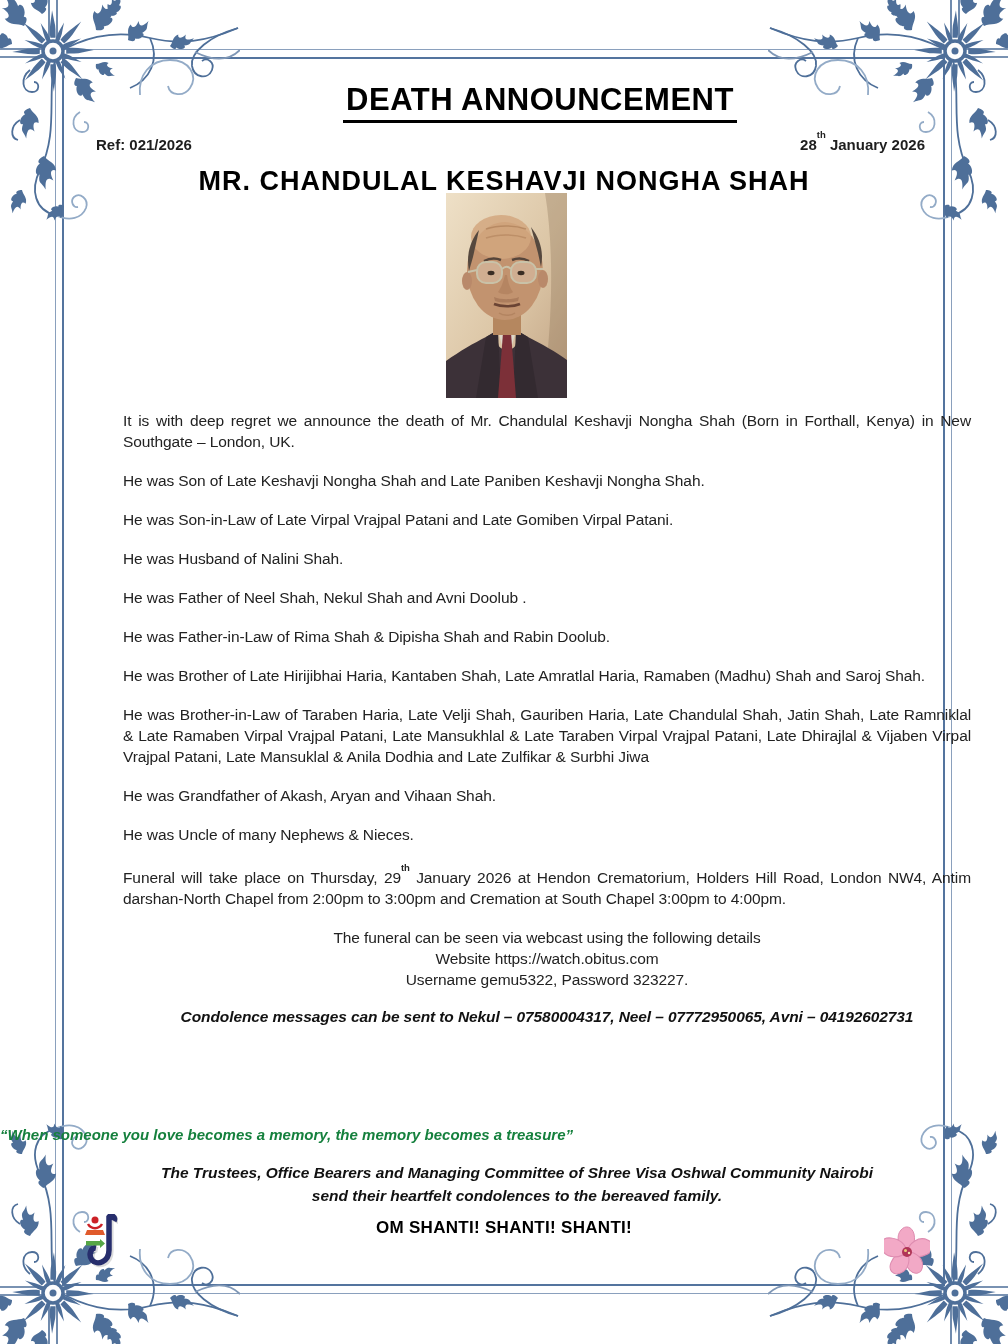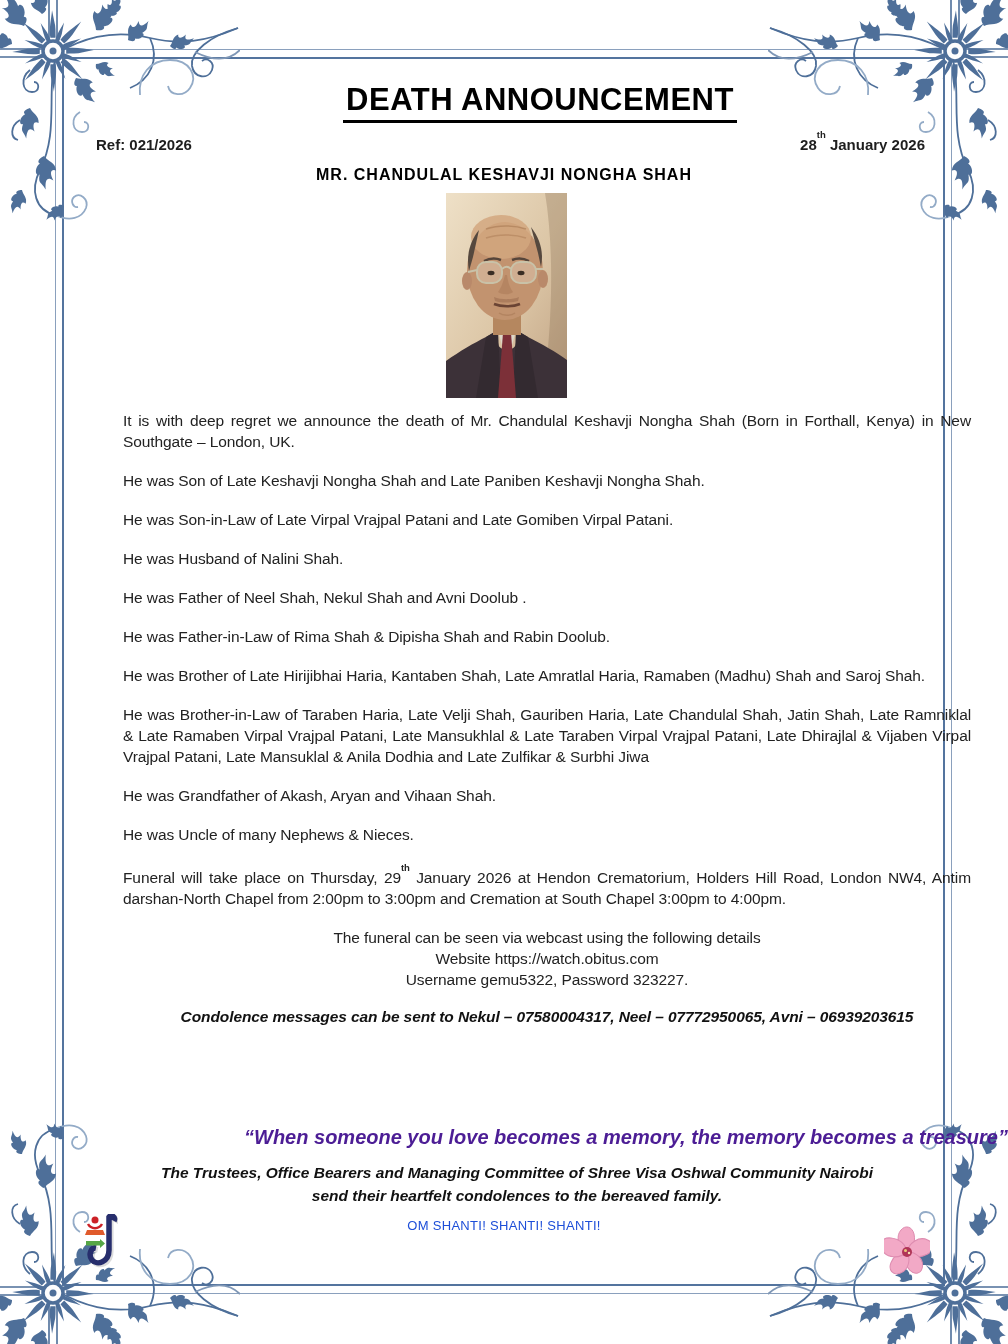--- a/index.html
+++ b/index.html
@@ -27,48 +27,48 @@
   .title-wrap { position:absolute; top:82px; left:0; width:100%; text-align:center; z-index:2;margin-left:36px; }
   .title {
     display:inline-block; font-size:31px; font-weight:bold; letter-spacing:0.5px;
     color:#000; border-bottom:3.5px solid #000; padding:0 3px 2px 3px;
   }
   .ref { position:absolute; left:96px; top:136px; font-size:15px; font-weight:bold; z-index:2; }
   .date { position:absolute; right:83px; top:135px; font-size:15px; font-weight:bold; z-index:2; }
   sup.th { font-size:9.5px; font-weight:bold; position:relative; top:-6px; }
   .deceased-name {
     position:absolute; top:166px; left:0; width:100%; text-align:center;
-    font-size:16px; font-weight:bold; letter-spacing:1px; color:#000; z-index:2;
+    font-size:27px; font-weight:bold; letter-spacing:1px; color:#000; z-index:2;
   }
   
   .photo { position:absolute; left:446px; top:193px; width:121px; height:205px; z-index:2; }
   
   .bodytext {
     position:absolute; left:79px; top:410px; width:848px; z-index:2;
     font-size:15.5px; line-height:21px; letter-spacing:-0.1px; color:#222;margin-left:44px;
   }
   .bodytext p { text-align:justify; margin:0 0 18px 0; }
   .center-block { text-align:center !important; margin:14px 0 0 0; }
   .center-line { text-align:center; line-height:21px; }
   .condolence {
     margin-top:16px; text-align:center; font-weight:bold; font-style:italic;
     font-size:15.5px; color:#111;
   }
   
   .quote {
-    position:absolute; top:1126px; left:0; width:100%; text-align:right; z-index:2;
-    font-size:20px; font-weight:bold; font-style:italic; color:#4c1d95;
+    position:absolute; top:1126px; left:0; width:100%; text-align:left; z-index:2;
+    font-size:15px; font-weight:bold; font-style:italic; color:#15803d;
   }
   .trustees {
     position:absolute; top:1161px; left:0; width:100%; text-align:center; z-index:2;
     font-size:15.5px; font-weight:bold; font-style:italic; line-height:23px; color:#111;padding-left:26px;
   }
   .om {
     position:absolute; top:1218px; left:0; width:100%; text-align:center; z-index:2;
-    font-size:13px; font-weight:normal; color:#1d4ed8; letter-spacing:0.3px;
+    font-size:17px; font-weight:bold; color:#000000; letter-spacing:0.3px;
   }
   .logo { position:absolute; left:84px; top:1214px; width:34px; height:60px; z-index:3; }
   .flower { position:absolute; left:884px; top:1224px; width:46px; height:56px; z-index:3; }
   svg { display:block; }
 </style>
 </head>
 <body>
 
 <div class="page">
 
@@ -210,21 +210,21 @@
     <p>He was Brother of Late Hirijibhai Haria, Kantaben Shah, Late Amratlal Haria, Ramaben (Madhu) Shah and Saroj Shah.</p>
     <p>He was Brother-in-Law of Taraben Haria, Late Velji Shah, Gauriben Haria, Late Chandulal Shah, Jatin Shah, Late Ramniklal &amp; Late Ramaben Virpal Vrajpal Patani, Late Mansukhlal &amp; Late Taraben Virpal Vrajpal Patani, Late Dhirajlal &amp; Vijaben Virpal Vrajpal Patani, Late Mansuklal &amp; Anila Dodhia and Late Zulfikar &amp; Surbhi Jiwa</p>
     <p>He was Grandfather of Akash, Aryan and Vihaan Shah.</p>
     <p>He was Uncle of many Nephews &amp; Nieces.</p>
     <p><span>Funeral will take place on Thursday, 29</span><sup class="th">th</sup><span> January 2026 at Hendon Crematorium, Holders Hill Road, London NW4, Antim darshan-North Chapel from 2:00pm to 3:00pm and Cremation at South Chapel 3:00pm to 4:00pm.</span></p>
     <div class="center-block">
       <div class="center-line">The funeral can be seen via webcast using the following details</div>
       <div class="center-line">Website https://watch.obitus.com</div>
       <div class="center-line">Username gemu5322, Password 323227.</div>
     </div>
-    <div class="condolence">Condolence messages can be sent to Nekul – 07580004317, Neel – 07772950065, Avni – 06939203615</div>
+    <div class="condolence">Condolence messages can be sent to Nekul – 07580004317, Neel – 07772950065, Avni – 04192602731</div>
   </div>
 
   <div class="quote">“When someone you love becomes a memory, the memory becomes a treasure”</div>
   <div class="trustees">
     <div>The Trustees, Office Bearers and Managing Committee of Shree Visa Oshwal Community Nairobi</div>
     <div>send their heartfelt condolences to the bereaved family.</div>
   </div>
   <div class="om">OM SHANTI! SHANTI! SHANTI!</div>
 
   <svg class="logo" viewBox="0 0 34 60">

